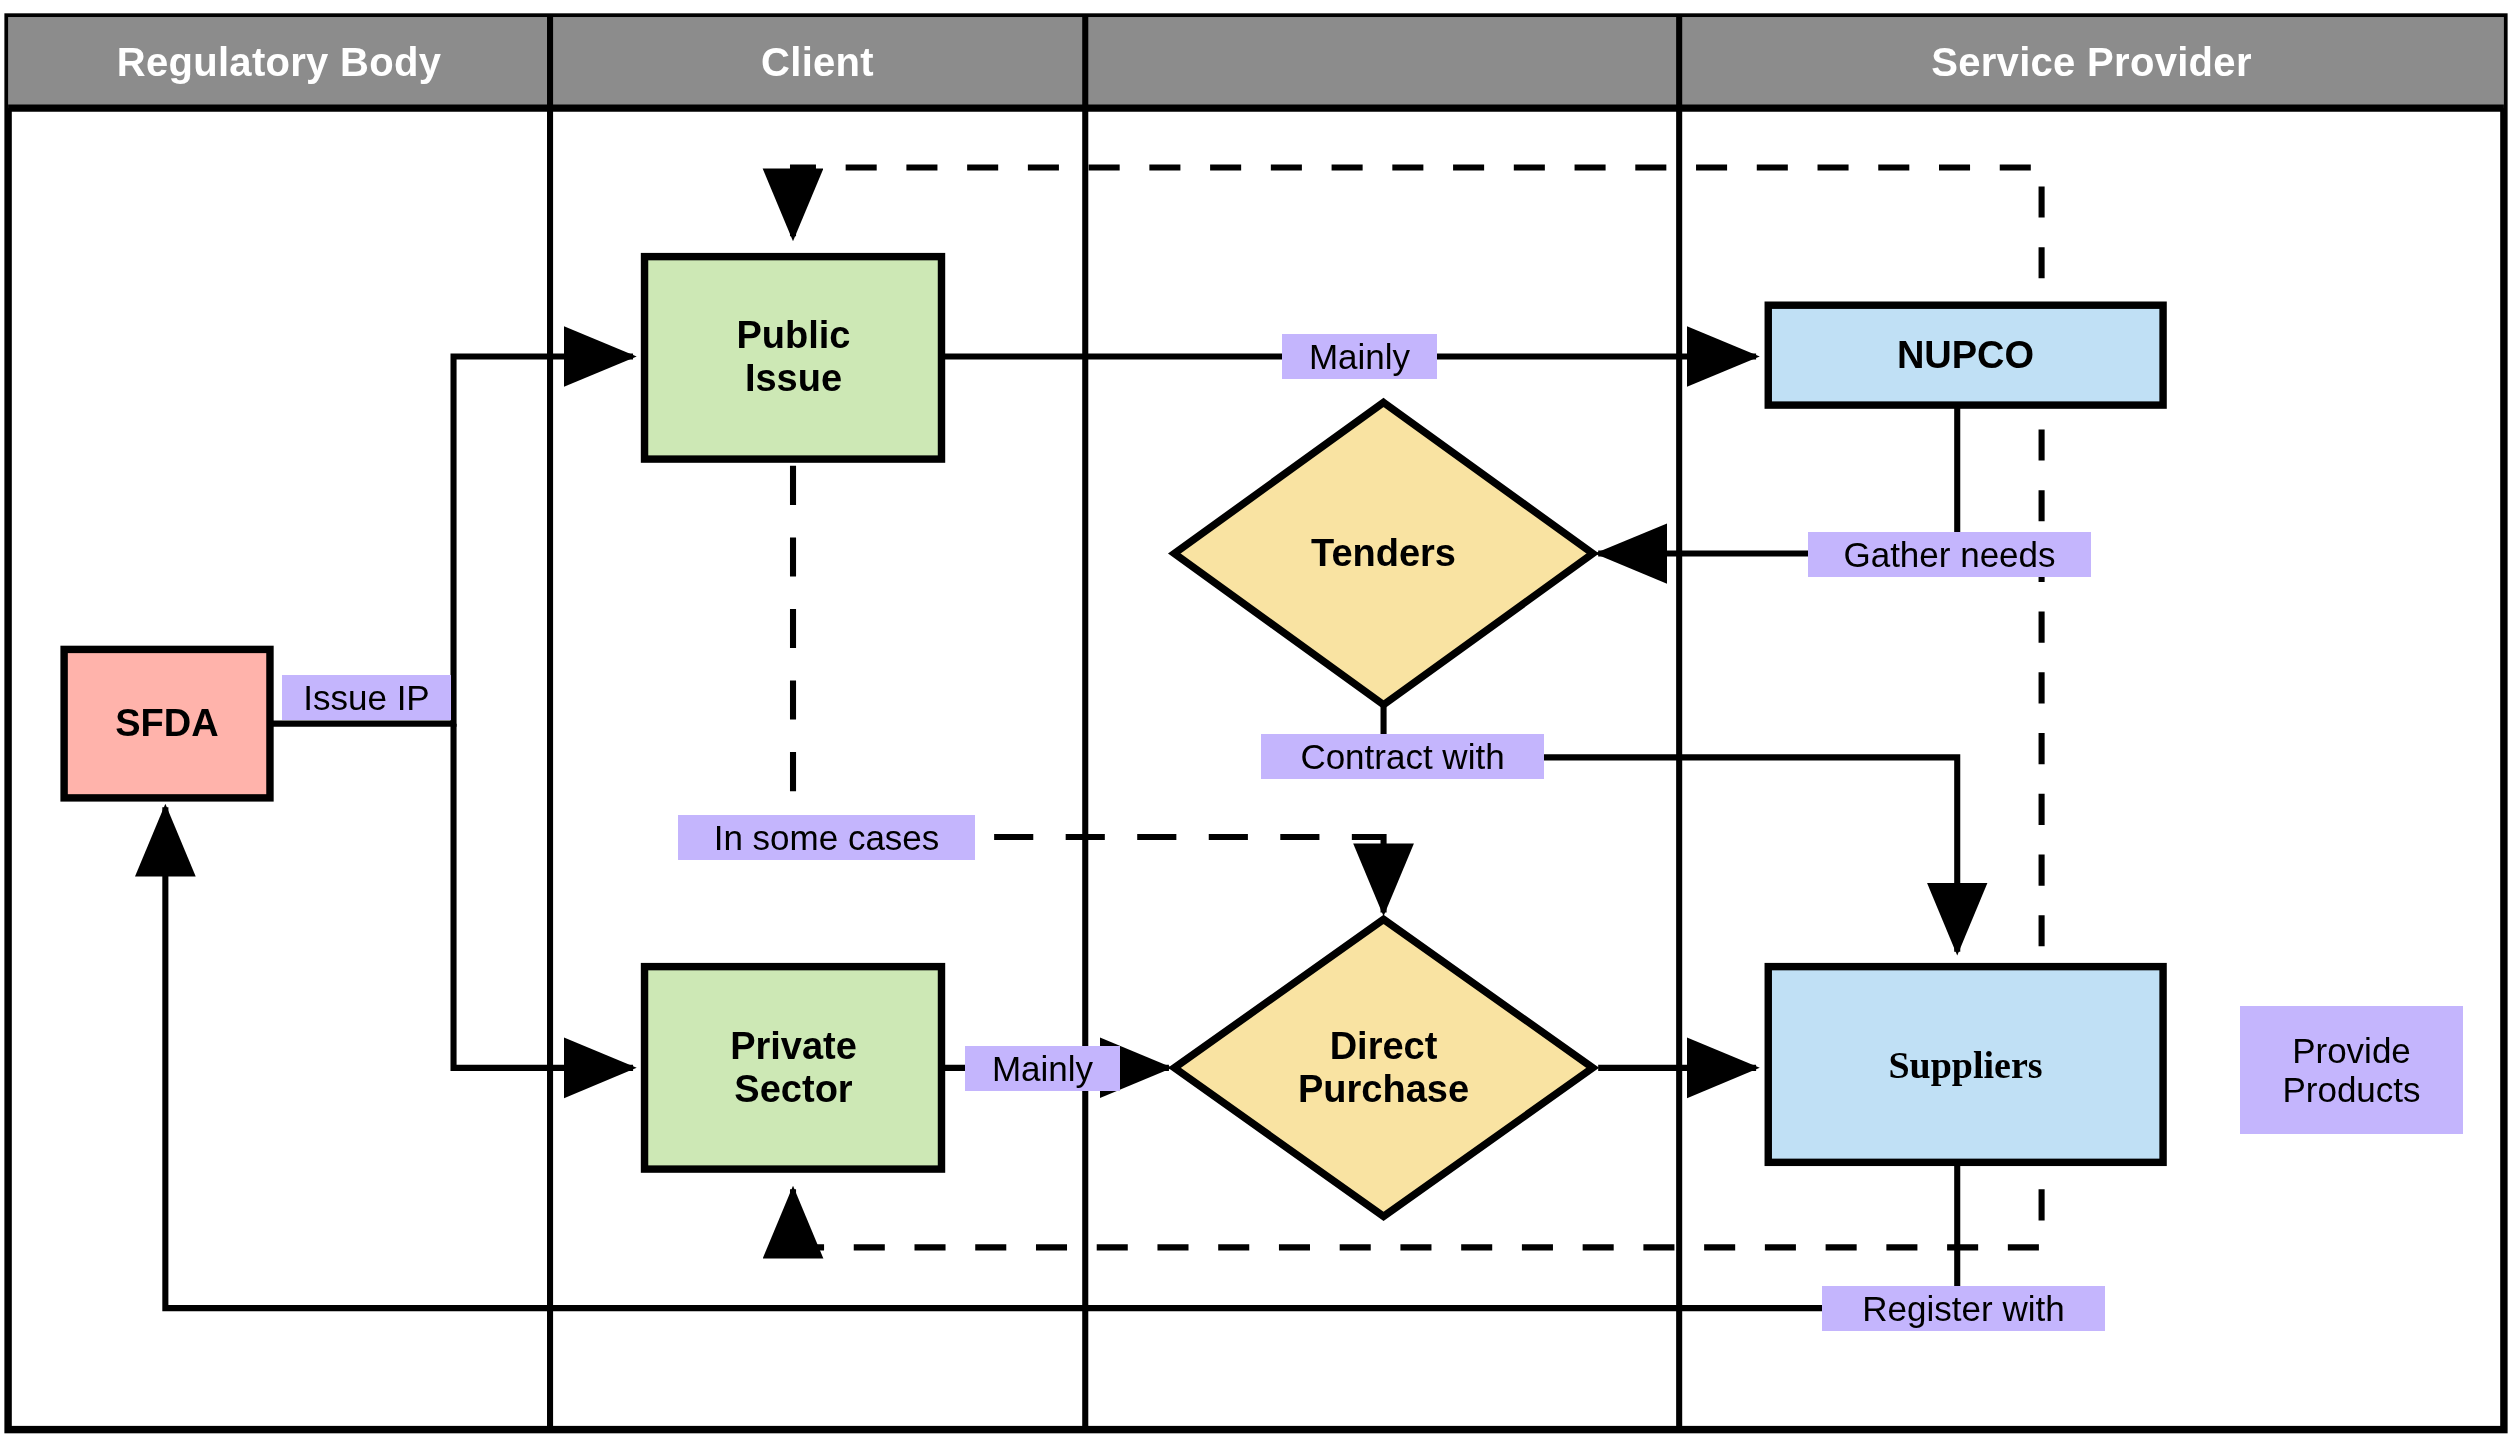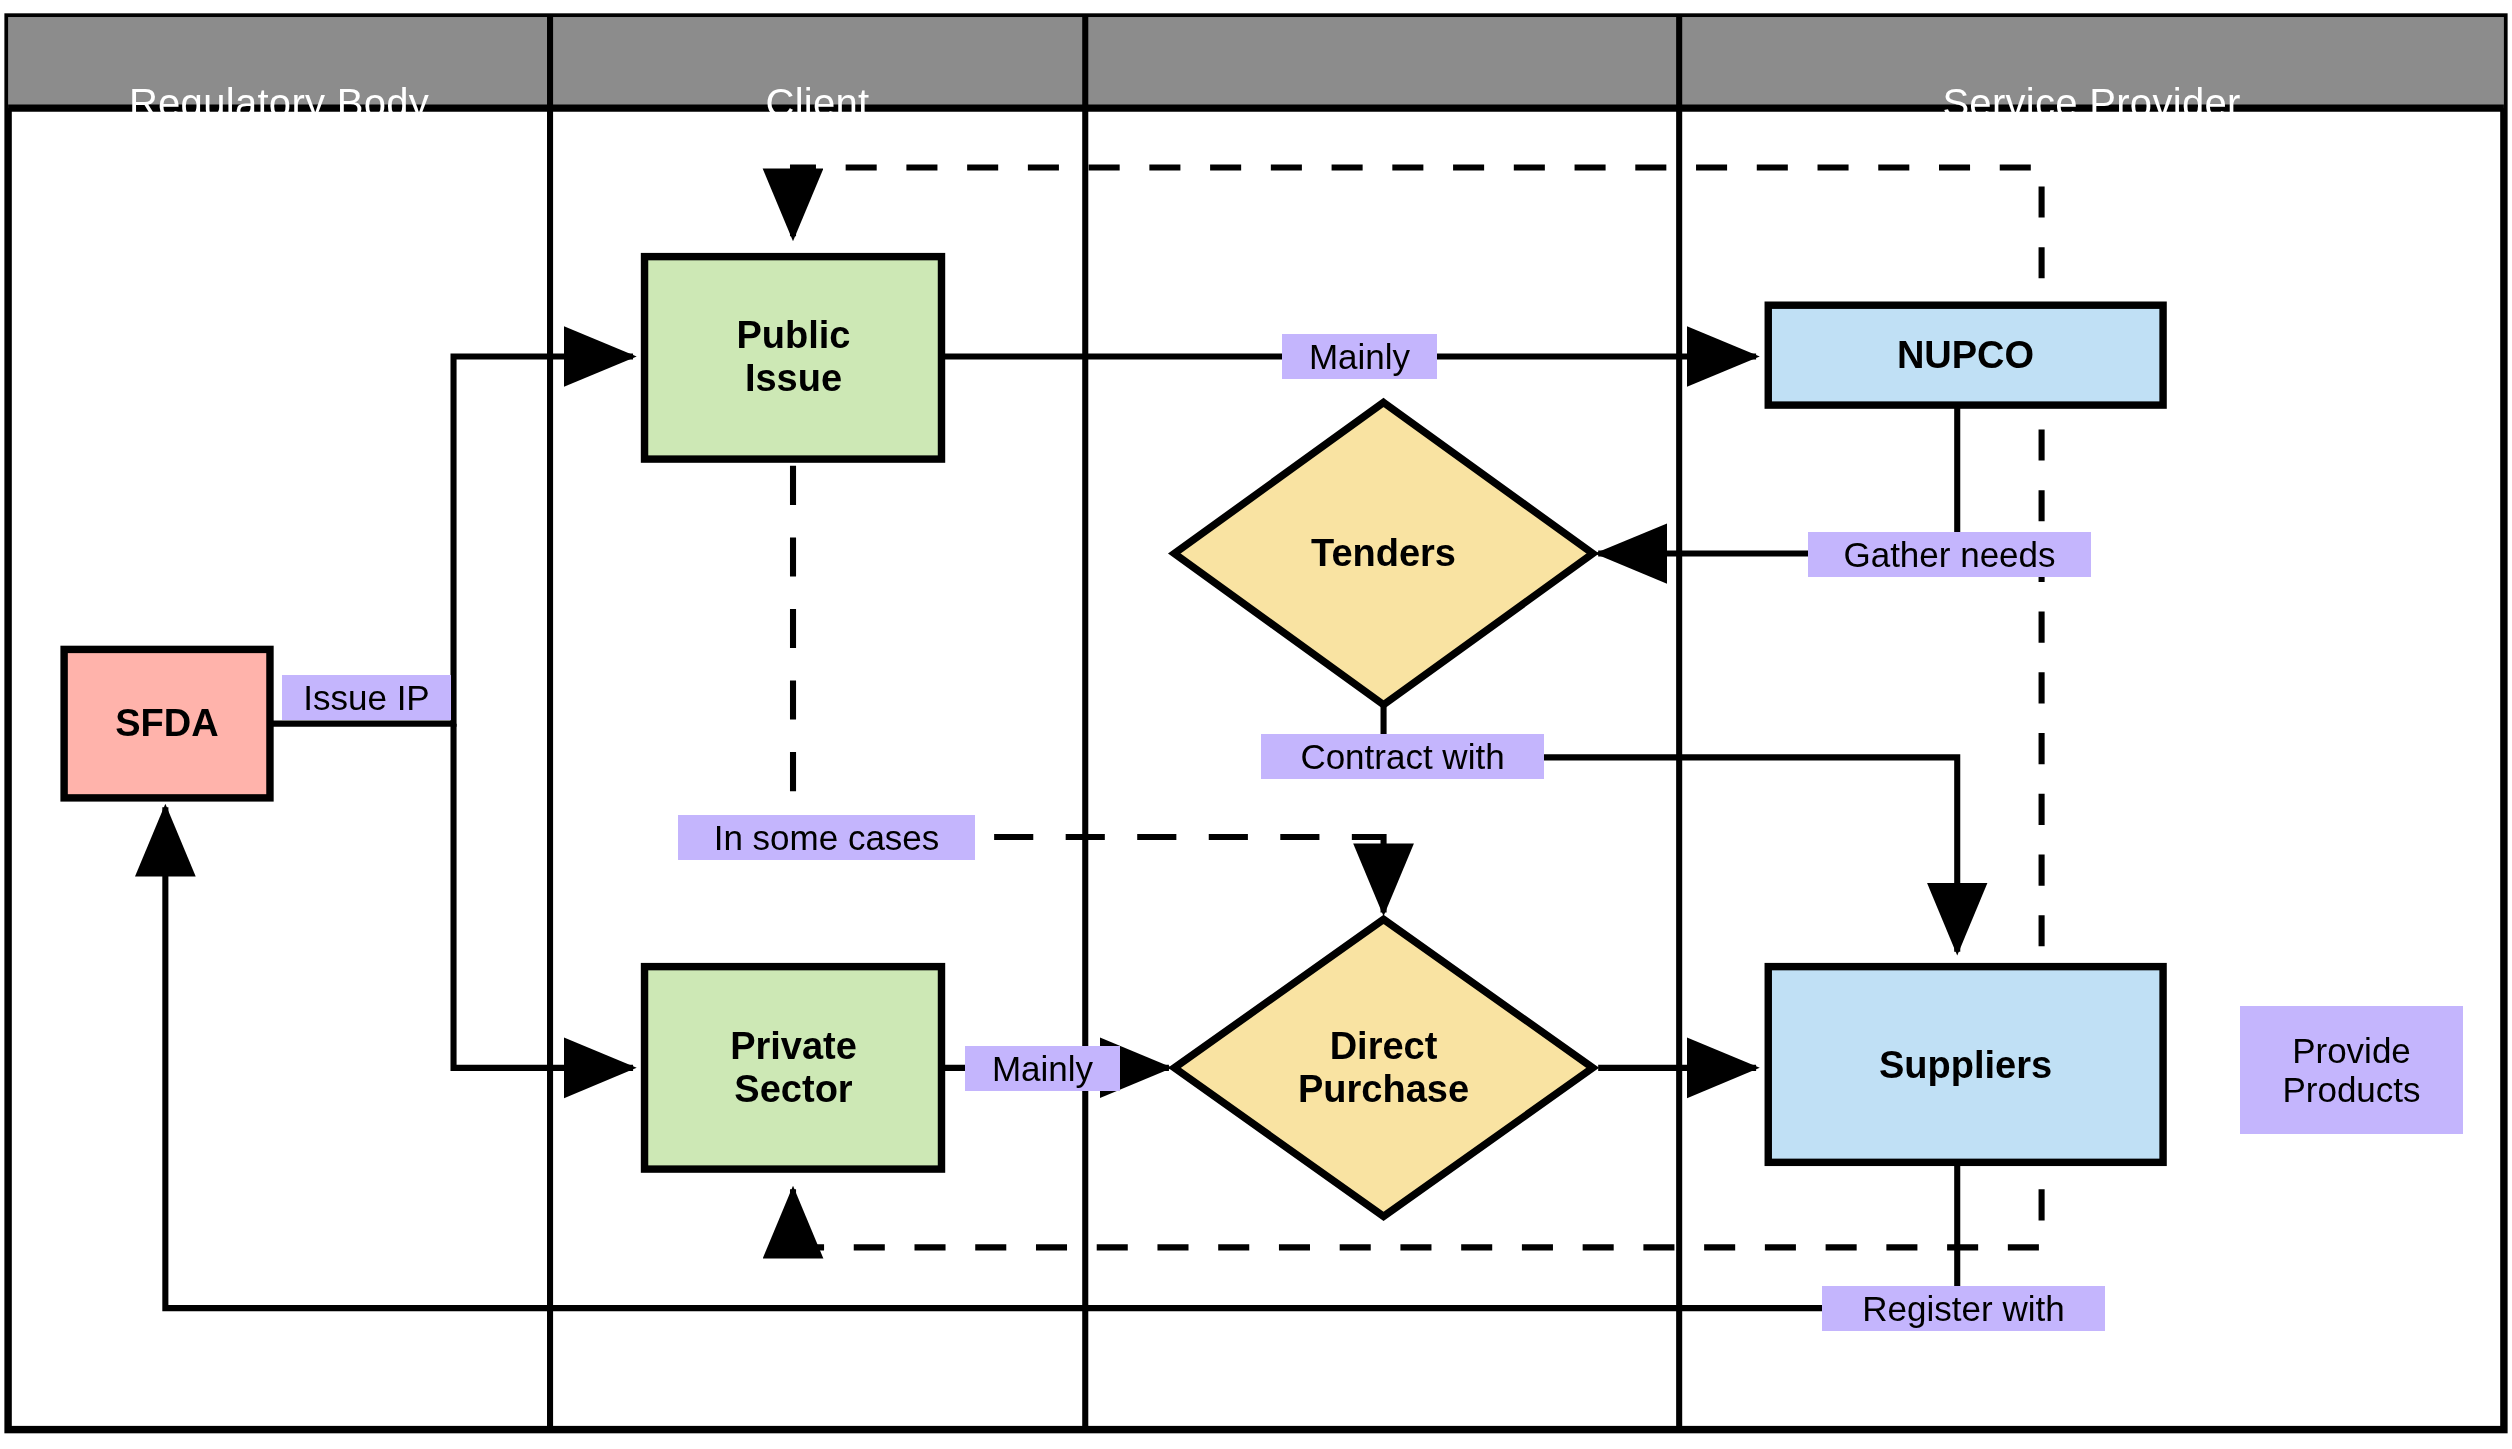--- a/index.html
+++ b/index.html
@@ -2,23 +2,22 @@
 <html style="font-size:10.8px"><head>
 <meta charset="utf-8">
 <title>Procurement Flowchart</title>
 <style>
   html,body{margin:0;padding:0;background:#ffffff;}
   body{font-family:"Liberation Sans","DejaVu Sans",sans-serif;}
   #stage{position:relative;width:2512px;height:1450px;background:#ffffff;overflow:hidden;}
   #svgroot{position:absolute;left:0;top:0;width:2512px;height:1450px;}
   .lane-title{
     position:absolute;display:flex;align-items:center;justify-content:center;
-    color:#ffffff;font-weight:normal;font-size:40px;letter-spacing:0.3px;
+    color:#ffffff;font-weight:bold;font-size:40px;letter-spacing:0.3px;
     pointer-events:none;
-    margin-top:41px;
   }
   .node-label{
     position:absolute;display:flex;align-items:center;justify-content:center;
     text-align:center;color:#000000;font-weight:bold;font-size:38px;
     line-height:1.12;white-space:pre-line;pointer-events:none;
   }
   .edge-label{
     position:absolute;display:flex;align-items:center;justify-content:center;
     text-align:center;color:#000000;font-weight:normal;font-size:35px;
     line-height:1.12;white-space:pre-line;background:#c4b5fd;pointer-events:none;
@@ -127,21 +126,21 @@
   <div class="node-label" style="left:645px;top:967px;width:297px;height:202px;">Private
 Sector</div>
 
   <div class="node-label" style="left:1215px;top:499px;width:337px;height:108px;">Tenders</div>
 
   <div class="node-label" style="left:1215px;top:987px;width:337px;height:162px;">Direct
 Purchase</div>
 
   <div class="node-label" style="left:1768px;top:305px;width:395px;height:100px;">NUPCO</div>
 
-  <div class="node-label" style="left:1768px;top:967px;width:395px;height:196px;">Suppliers</div>
+  <div class="node-label" style="left:1768px;top:967px;width:395px;height:196px;font-family:Liberation Serif, serif;">Suppliers</div>
 
   <div class="edge-label" style="left:282px;top:675px;width:169px;height:45px;">Issue IP</div>
 
   <div class="edge-label" style="left:1282px;top:334px;width:155px;height:45px;">Mainly</div>
 
   <div class="edge-label" style="left:678px;top:815px;width:297px;height:45px;">In some cases</div>
 
   <div class="edge-label" style="left:965px;top:1046px;width:155px;height:45px;">Mainly</div>
 
   <div class="edge-label" style="left:1808px;top:532px;width:283px;height:45px;">Gather needs</div>

